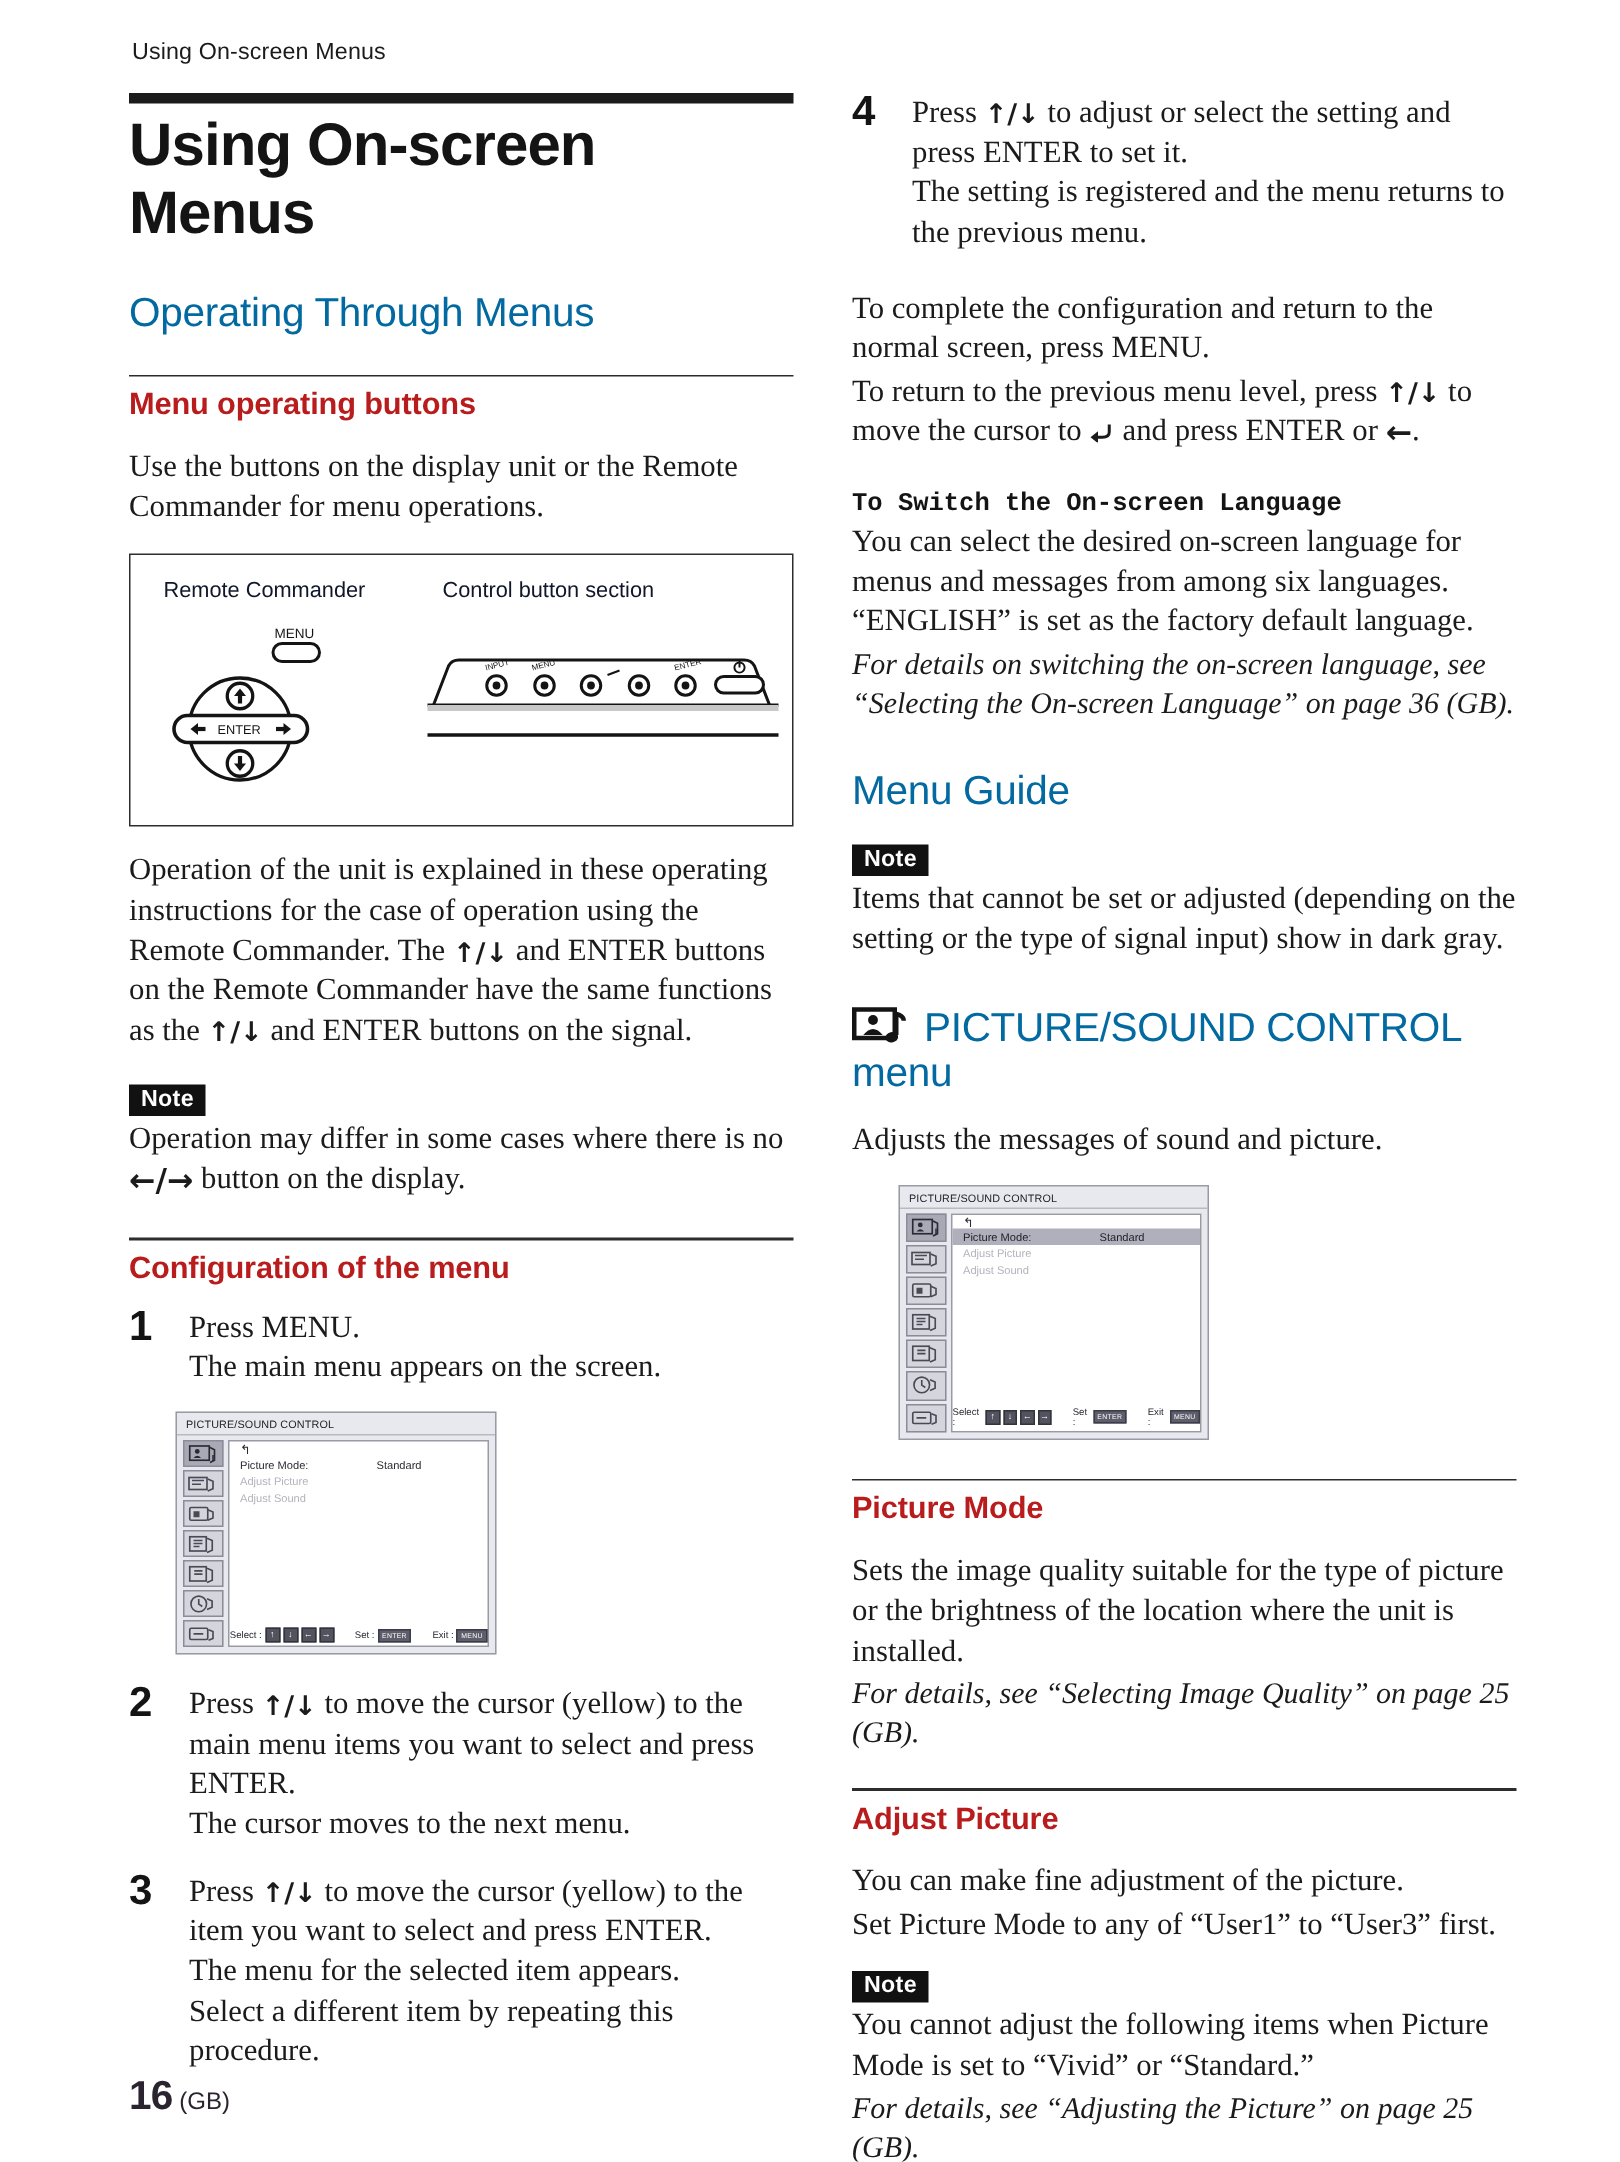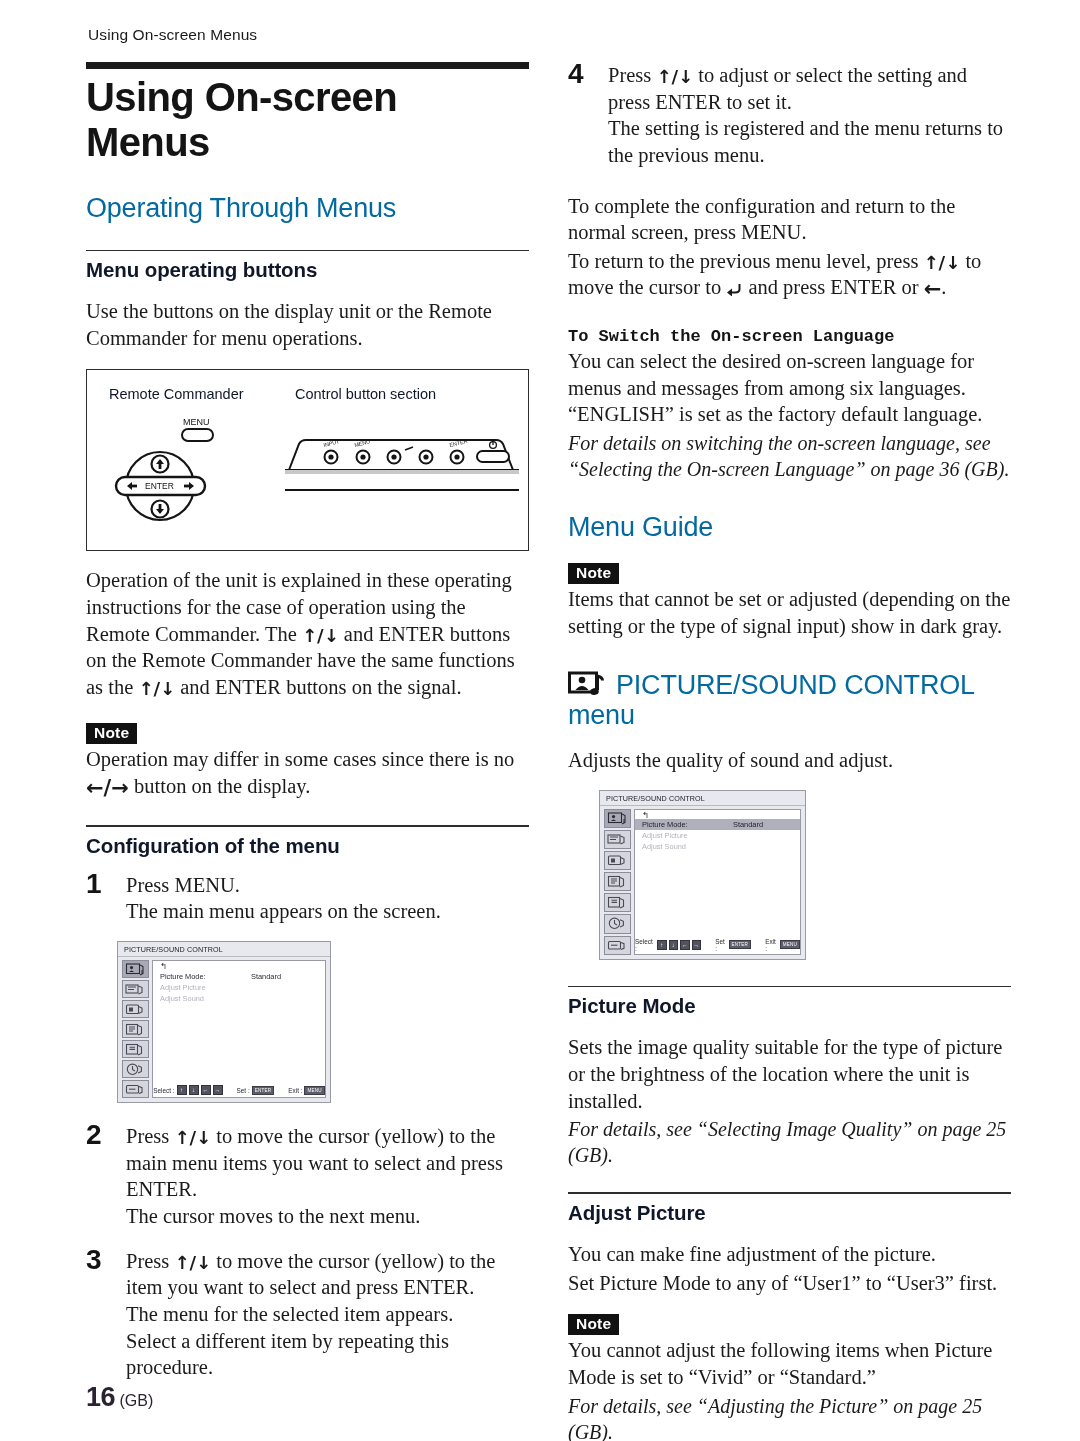--- a/index.html
+++ b/index.html
@@ -68,21 +68,21 @@
     height: 1.6px;
     background: #2d2d2d;
     margin: 26px 0 7px 0;
   }
   h3.sub {
     font-family: "Liberation Sans", sans-serif;
     font-size: 20.5px;
     font-weight: bold;
     letter-spacing: -0.1px;
     margin: 0 0 0 0;
-    color: #0f172a;
+    color: #b91c1c;
   }
   h4.bold-run {
     font-family: Liberation Mono, monospace;
     font-size: 17px;
     font-weight: bold;
     margin: 0;
     color: #141414;
   }
 
   
@@ -385,21 +385,21 @@
       </svg>
     </div>
 
     <p class="body">
       <span>Operation of the unit is explained in these operating instructions for the case of operation using the Remote Commander. The </span><span class="arw">↑/↓</span><span> and ENTER buttons on the Remote Commander have the same functions as the </span><span class="arw">↑/↓</span><span> and ENTER buttons on the signal.</span>
     </p>
 
     <div class="note-wrap">
       <span class="note-badge">Note</span>
       <p class="body tight">
-        <span>Operation may differ in some cases since there is no </span><span class="arw-h">←/→</span><span> button on the display.</span>
+        <span>Operation may differ in some cases where there is no </span><span class="arw-h">←/→</span><span> button on the display.</span>
       </p>
     </div>
 
     <div class="rule-thin"></div>
     <h3 class="sub">Configuration of the menu</h3>
 
     <div class="step">
       <span class="num">1</span>
       <p>Press MENU.</p>
       <p>The main menu appears on the screen.</p>
@@ -558,21 +558,21 @@
           <circle cx="14" cy="10" r="3.3" fill="#141414"></circle>
           <path d="M7.5,20 q6.5,-8 13,0 z" fill="#141414"></path>
           <path d="M29.5,5.5 L29.5,20" stroke="#141414" stroke-width="3" fill="none"></path>
           <ellipse cx="26.5" cy="21.5" rx="4.3" ry="3.4" fill="#141414" transform="rotate(-14 26.5 21.5)"></ellipse>
           <path d="M29.5,6 q5,1.2 5,4.5" stroke="#141414" stroke-width="3" fill="none"></path>
         </svg>
       </span><span>PICTURE/SOUND CONTROL</span><br>
       <span>menu</span>
     </h2>
 
-    <p class="body">Adjusts the quality of sound and adjust.</p>
+    <p class="body">Adjusts the messages of sound and picture.</p>
 
     <div class="osd" style="margin-top:16px; margin-left:31px; width:207px; height:170px;">
       <div class="osd-title">PICTURE/SOUND CONTROL</div>
       <div class="osd-body" style="height:146px;">
         <div class="osd-rail">
           <div class="osd-ico active">
             <svg width="25" height="17" viewBox="0 0 25 17">
                 <g fill="none" stroke="#2a2a33" stroke-width="1.1">
                   <rect x="3.5" y="3" width="13" height="9.5"></rect>
                   <path d="M17,4 l3,1.5 l0,7 l-3,1.5"></path>

